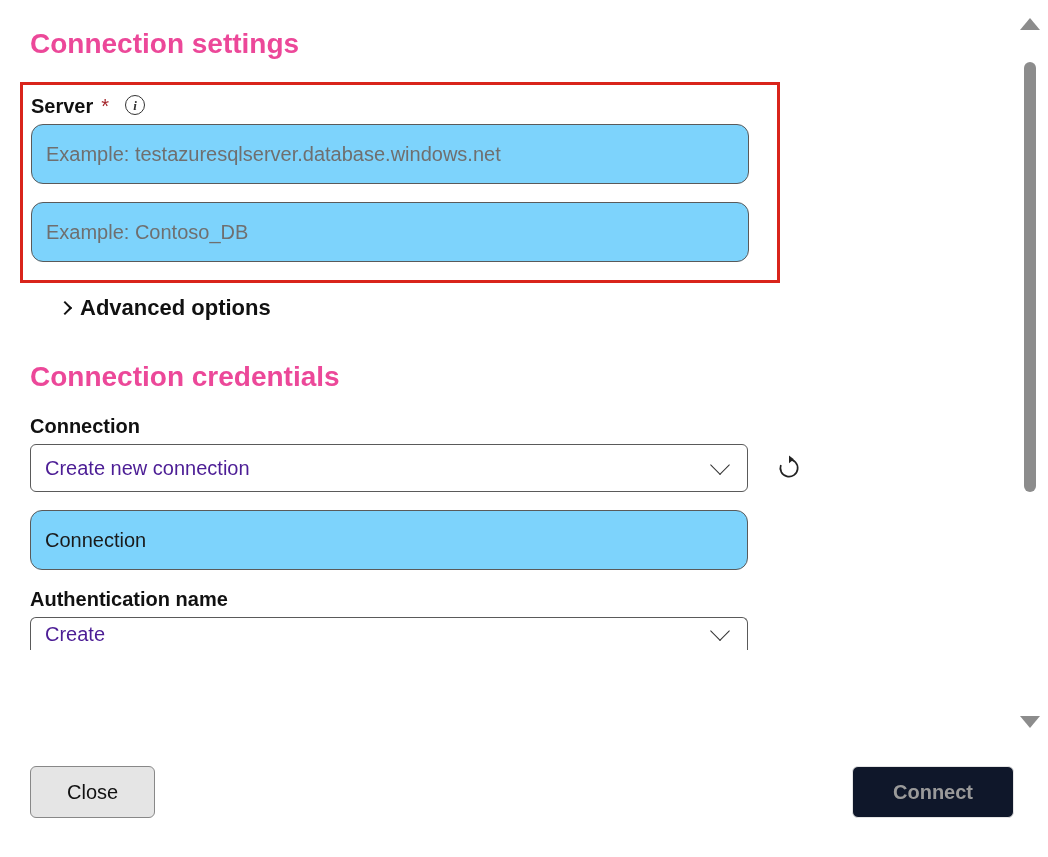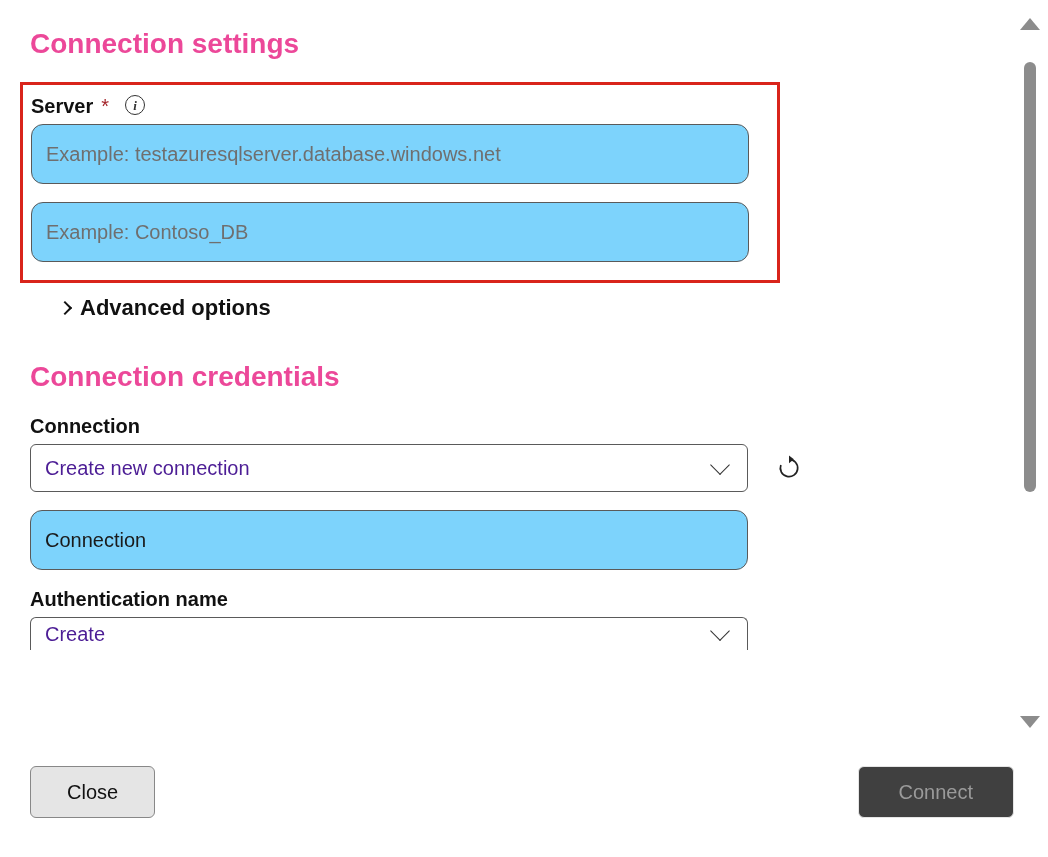--- a/index.html
+++ b/index.html
@@ -137,25 +137,25 @@
     border-radius: 6px;
     font-size: 20px;
     padding: 0 36px;
     cursor: pointer;
     border: 1px solid #888;
     background:#e5e5e5;
     color:#111;
     font-weight: 500;
   }
   .btn-primary-disabled {
-    background:#404040;
+    background:#0f172a;
     color:#9a9a9a;
     border:1px solid #e5e5e5;
     cursor:default;
-    font-weight:400;
+    font-weight:700;
     padding: 0 40px;
   }
   
   .vscroll {
     position:absolute;
     right:6px;
     top:18px;
     width:24px;
     height:710px;
   }

